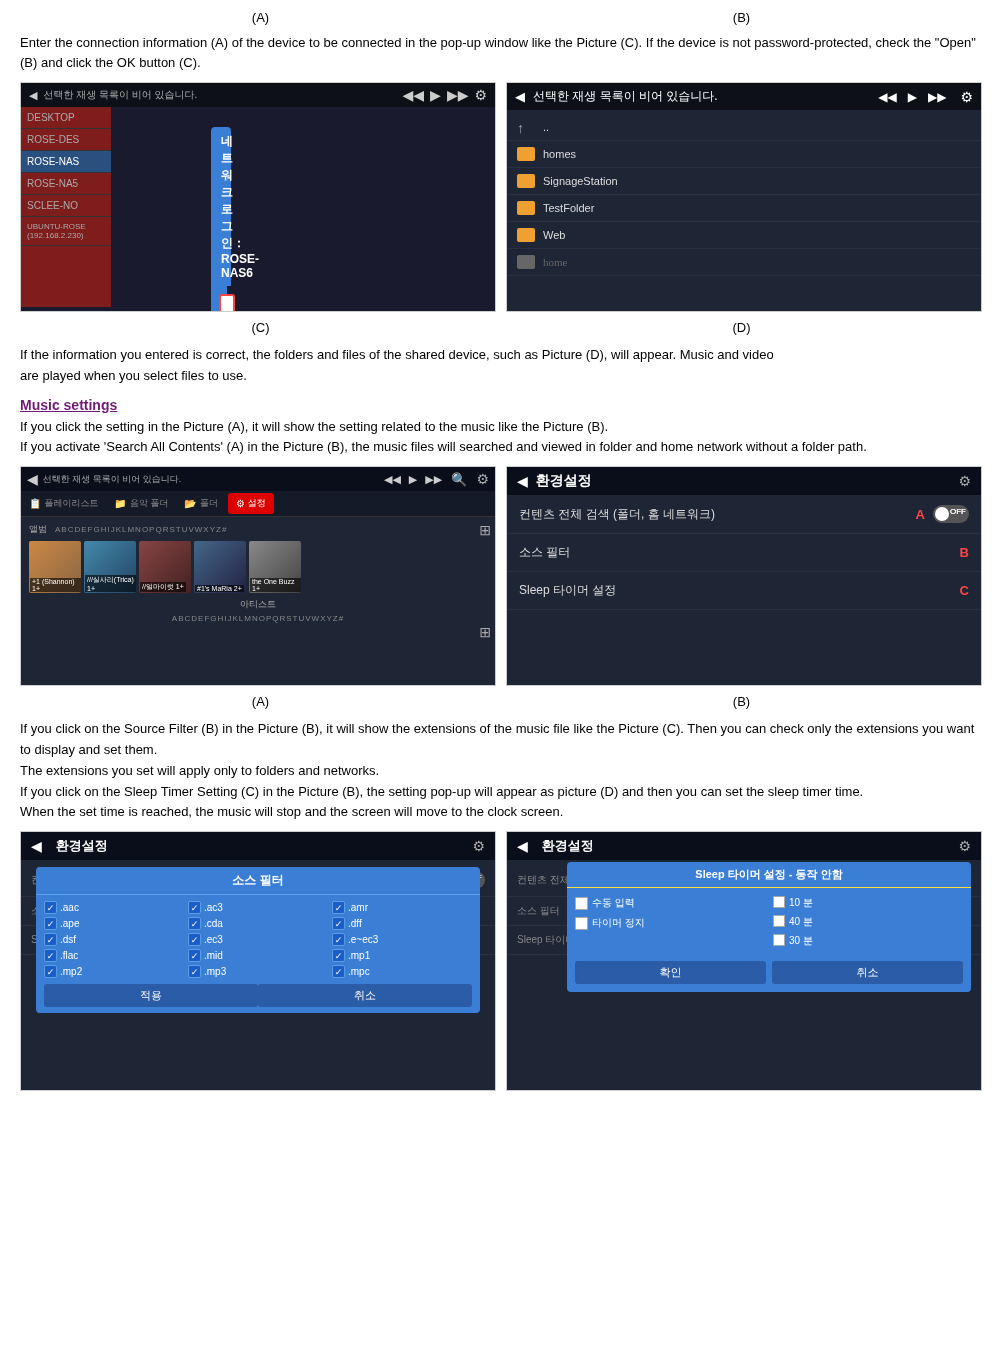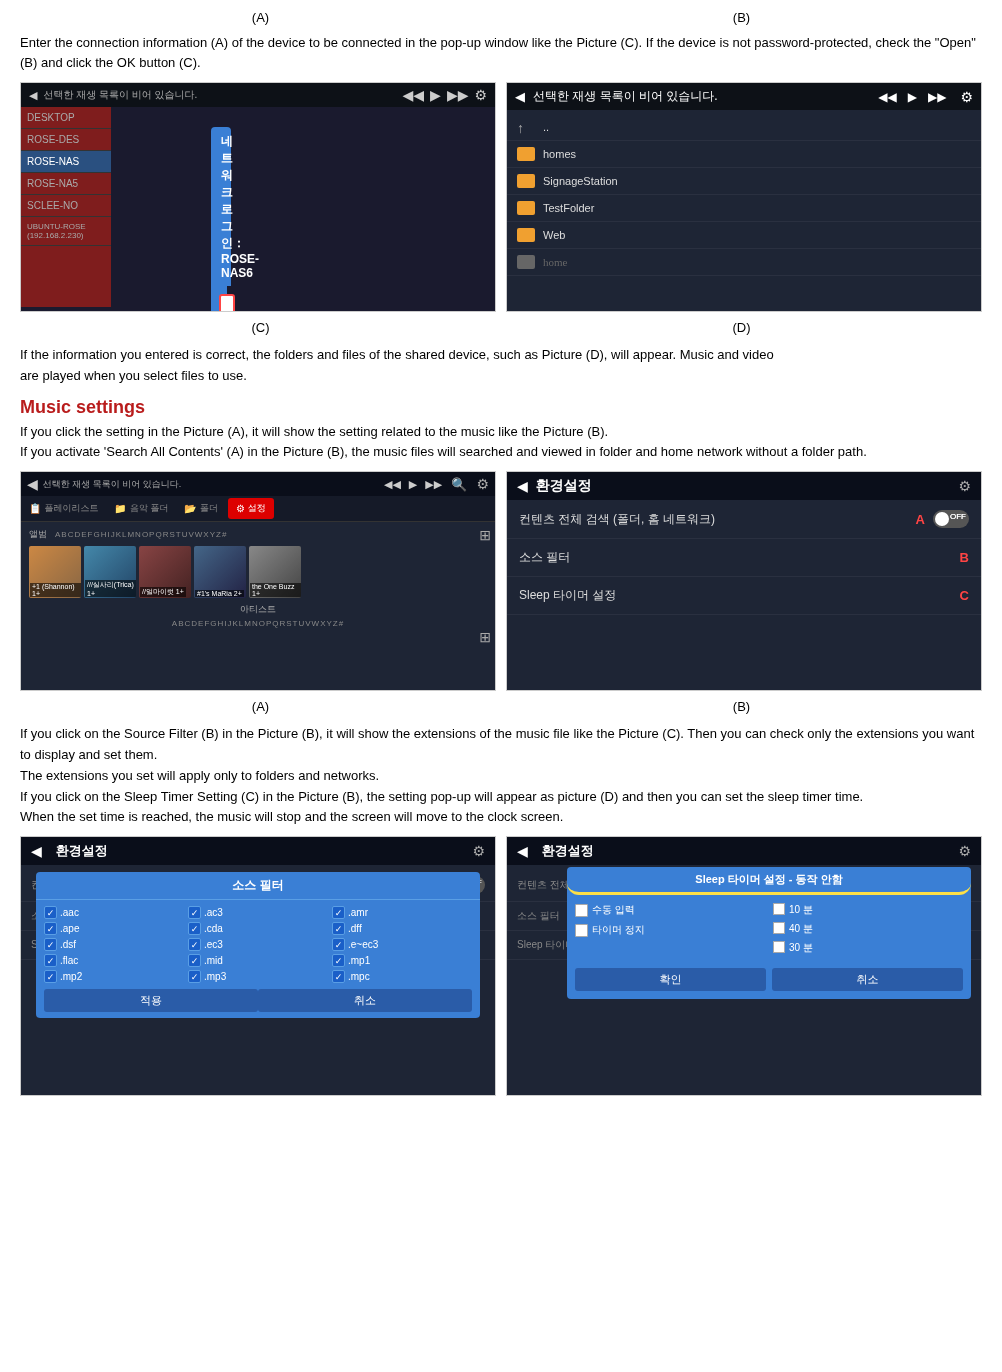--- a/index.html
+++ b/index.html
@@ -171,24 +171,25 @@
       display: inline-block;
     }
     .folder-icon.dots {
       background: none;
       color: #aaa;
       font-size: 14px;
     }
 
     
     .section-title {
-      color: #b91c1c;
+      color: #701a75;
       font-weight: bold;
-      font-size: 18px;
+      font-size: 14px;
       margin: 10px 0 4px 0;
+      text-decoration: underline;
     }
     .section-text {
       line-height: 1.6;
       margin-bottom: 8px;
     }
 
     
     .music-panel {
       background: #1e2535;
       height: 220px;
@@ -426,22 +427,21 @@
       background: #3a7fd5;
       border-radius: 4px;
       z-index: 5;
     }
     .sleep-title {
       text-align: center;
       color: #fff;
       font-size: 11px;
       font-weight: bold;
       padding: 5px;
-      border-bottom: 3px solid #fde047;
-      border-radius: 12px;
+      border-bottom: 1px solid #fde047;
     }
     .sleep-body {
       padding: 8px;
       display: flex;
       gap: 8px;
     }
     .sleep-left, .sleep-right {
       flex: 1;
     }
     .sleep-checkbox-row {

